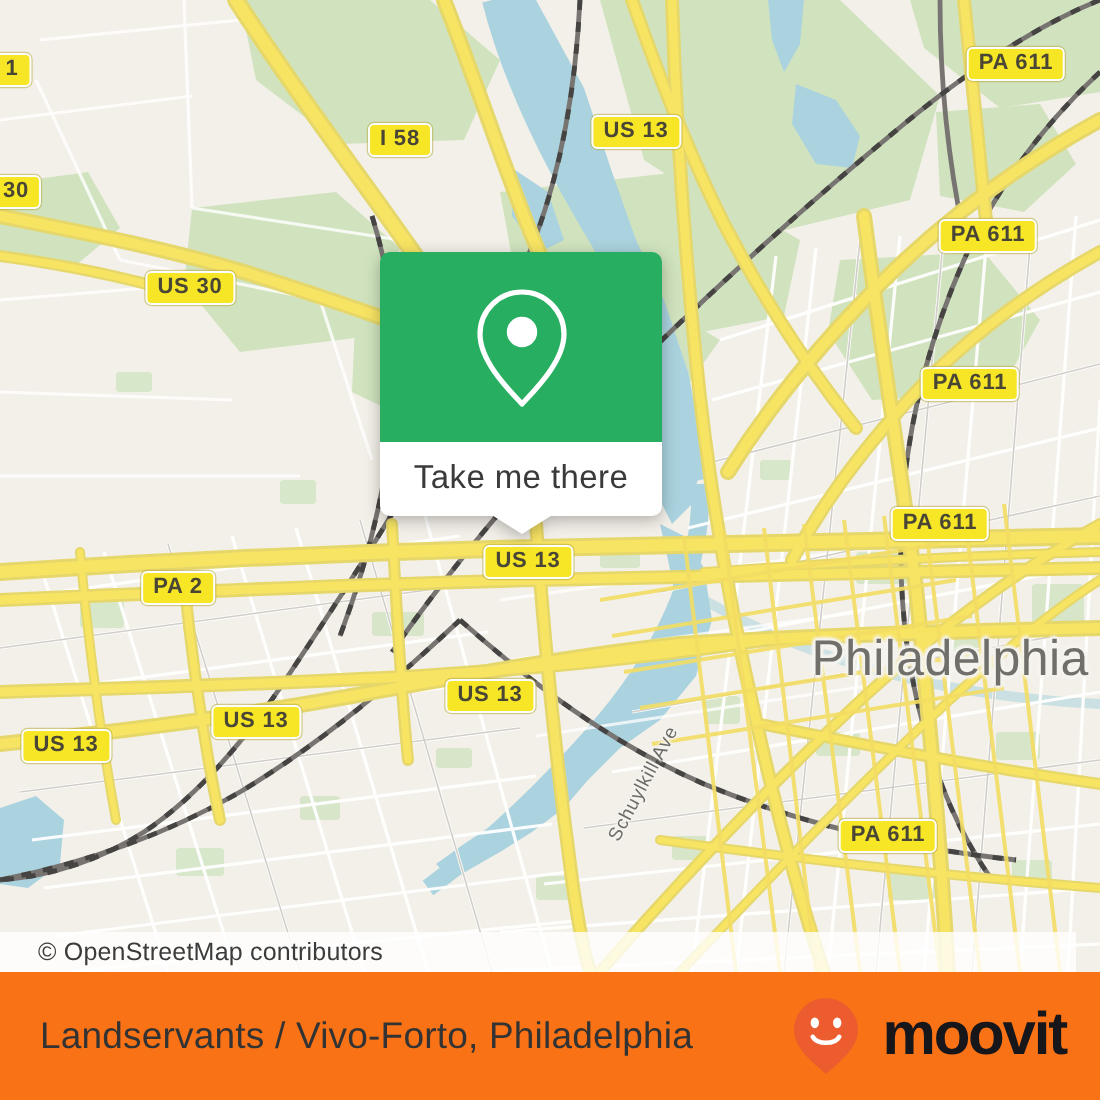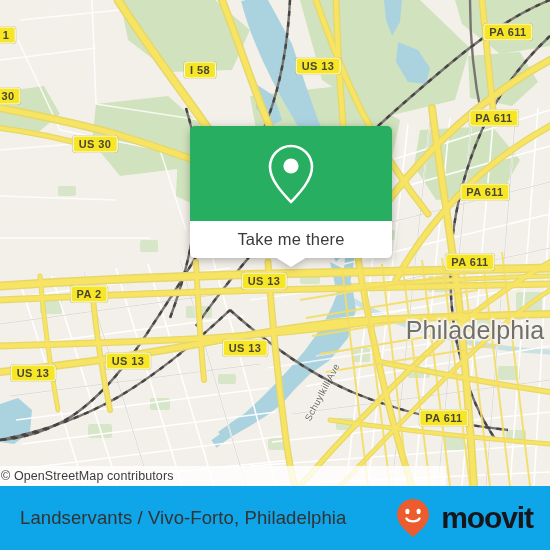--- a/index.html
+++ b/index.html
@@ -5,23 +5,23 @@
   html,body{margin:0;padding:0;background:#fff;}
   body{width:550px;height:550px;font-family:"Liberation Sans",sans-serif;overflow:hidden;}
   #root{position:relative;width:550px;height:550px;overflow:hidden;background:#fff;}
 
   
   #map{position:absolute;left:0;top:0;width:550px;height:486px;overflow:hidden;background:#f3f0e9;}
   #mapsvg{position:absolute;left:0;top:0;}
 
   
   .attrib{
-    position:absolute;left:0;top:466px;width:446px;height:20px;
+    position:absolute;left:0;top:466px;width:538px;height:20px;
     background:rgba(255,255,255,.80);
-    font-size:12.5px;color:#3b3b3b;line-height:20px;padding-left:1px;
+    font-size:12.5px;color:#3b3b3b;line-height:20px;padding-left:19px;
     box-sizing:border-box;letter-spacing:.1px;
   }
 
   
   .shield{
     position:absolute;
     background:#f7e625;
     border:1.6px solid #fdfdfd;
     border-radius:3px;
     color:#4a4636;
@@ -53,21 +53,21 @@
     position:absolute;
     color:#6e6c67;
     font-size:9.5px;
     letter-spacing:.4px;
     white-space:nowrap;
     text-shadow:1px 0 1px #f6f4ef,-1px 0 1px #f6f4ef,0 1px 1px #f6f4ef,0 -1px 1px #f6f4ef;
   }
 
   
   #callout{
-    position:absolute;left:190px;top:126px;width:202px;
+    position:absolute;left:190px;top:126px;width:141px;
     filter:drop-shadow(0 2px 4px rgba(0,0,0,.28));
   }
   #callout .green{
     background:#27ae60;
     height:95px;
     border-radius:5px 5px 0 0;
     display:flex;align-items:center;justify-content:center;
   }
   #callout .foot{
     background:#ffffff;
@@ -80,21 +80,21 @@
     position:absolute;left:50%;bottom:-9px;transform:translateX(-50%);
     width:0;height:0;
     border-left:16px solid transparent;
     border-right:16px solid transparent;
     border-top:10px solid #ffffff;
   }
 
   
   #bottombar{
     position:absolute;left:0;top:486px;width:550px;height:64px;
-    background:#0ea5e9;
+    background:#f97316;
     display:flex;align-items:center;
   }
   #bottombar .title{
     margin-left:20px;color:#333333;font-size:18.5px;letter-spacing:.1px;white-space:nowrap;
   }
   #logo{
     position:absolute;right:17px;top:50%;transform:translateY(-50%);
     display:flex;align-items:center;
   }
   #logo .wordmark{

